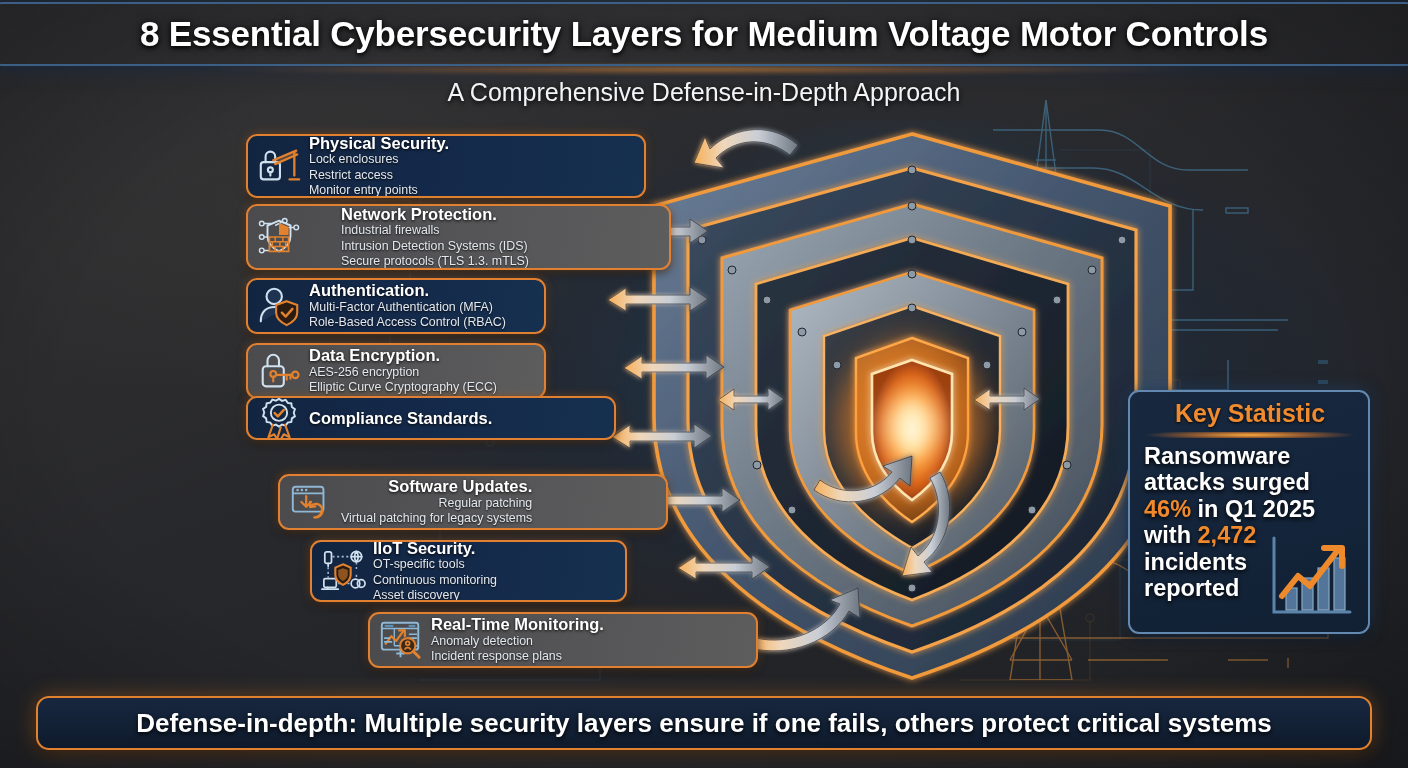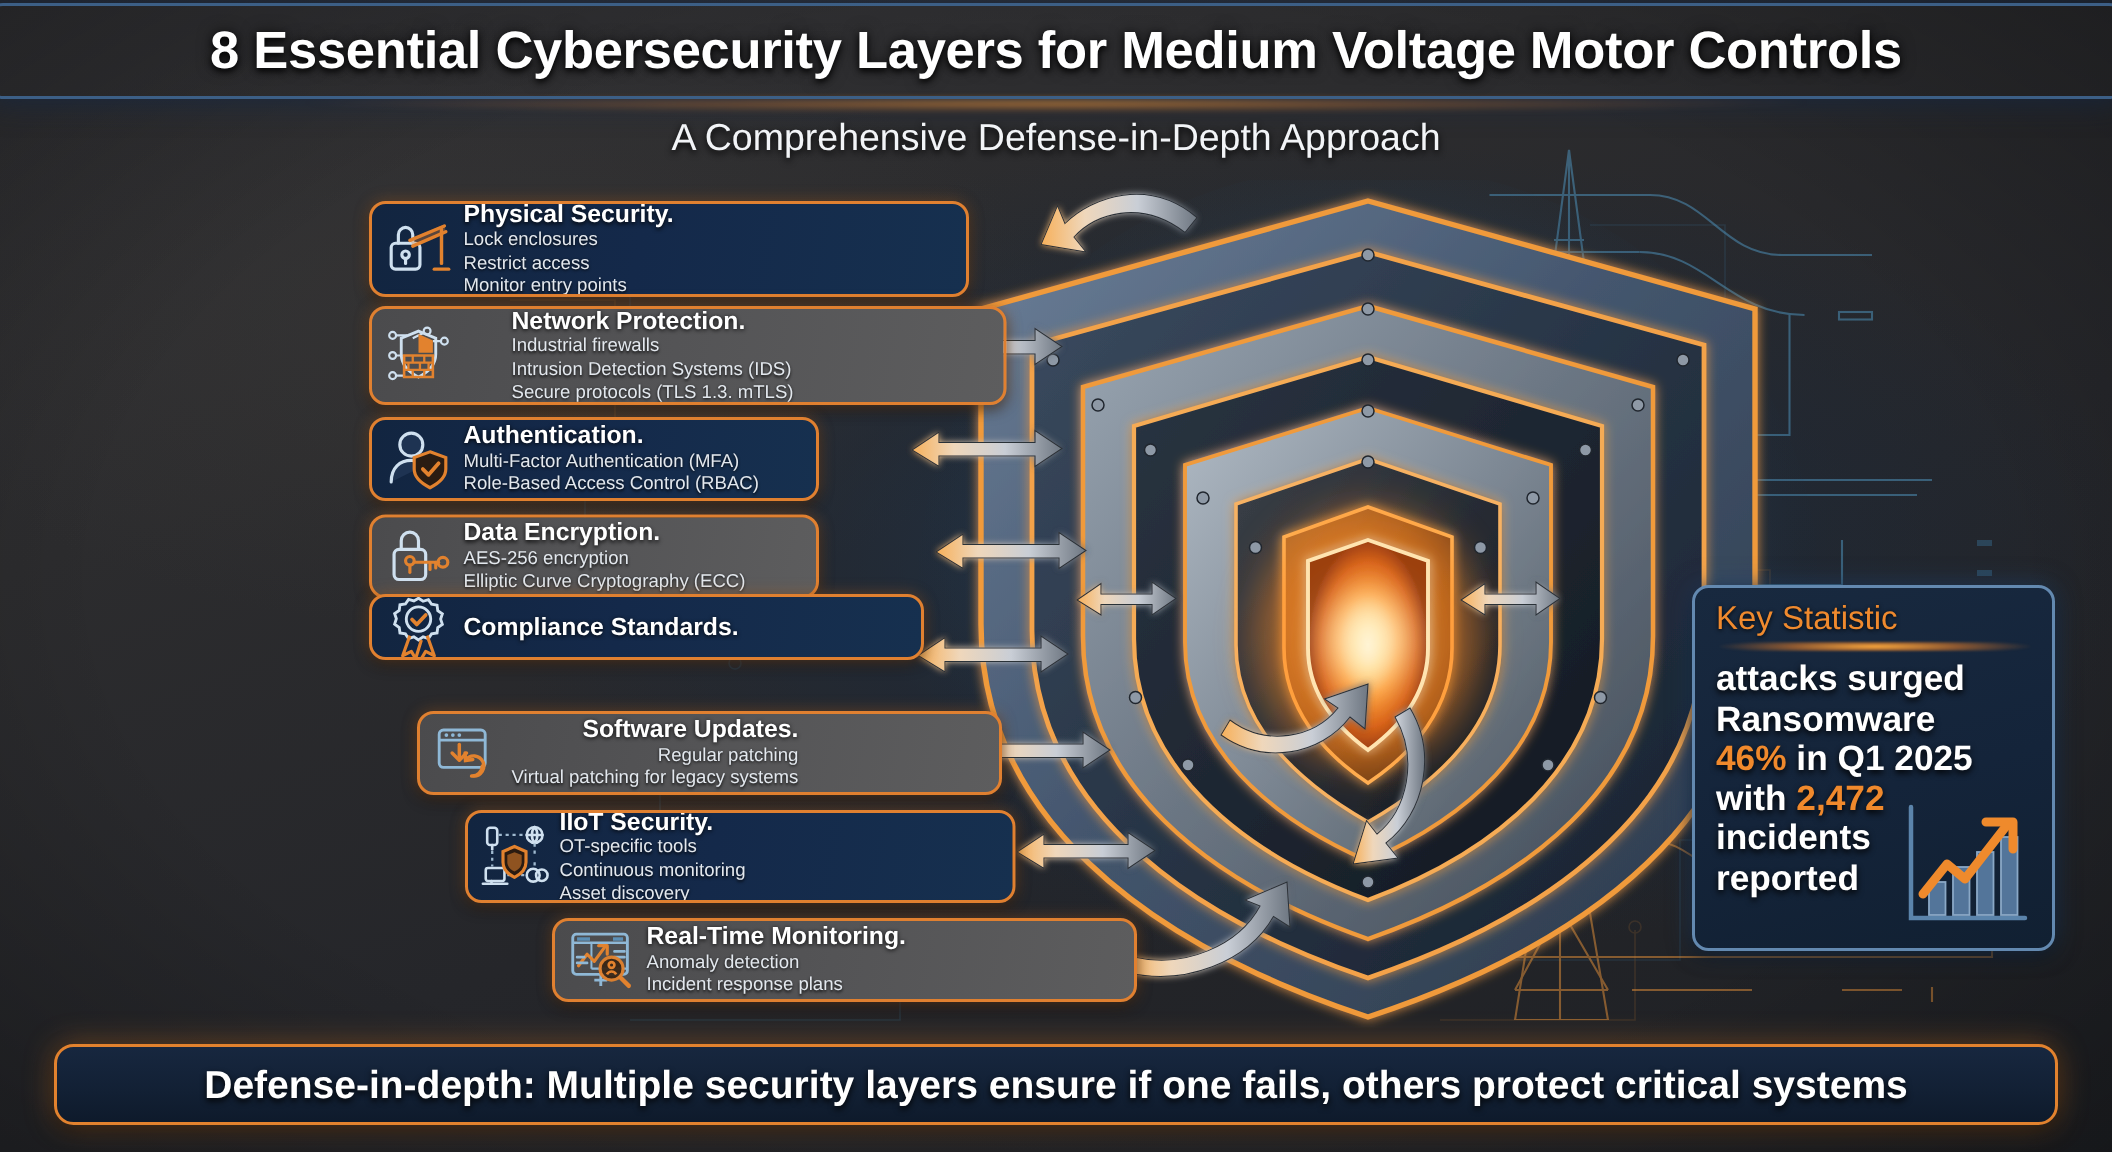--- a/index.html
+++ b/index.html
@@ -85,21 +85,21 @@
   
   #keystat {
     position:absolute; left:1128px; top:390px; width:242px; height:244px;
     background:linear-gradient(165deg,#18293f 0%,#14243a 55%,#112032 100%);
     border:2px solid #6389b0; border-radius:11px;
     z-index:5;
     box-shadow:0 0 16px rgba(40,80,130,.55), 0 4px 12px rgba(0,0,0,.6);
     padding:8px 12px 10px 14px;
   }
   #keystat-title {
-    text-align:left; font-size:22px; font-weight:normal; color:#f08a2e;
+    text-align:center; font-size:25px; font-weight:bold; color:#f08a2e;
     text-shadow:0 1px 3px rgba(0,0,0,.9); line-height:1.1;
   }
   #keystat-rule {
     height:6px; margin:4px 2px 5px 2px;
     background:radial-gradient(ellipse 60% 100% at 50% 50%, rgba(255,170,60,1) 0%, rgba(240,130,40,.55) 45%, rgba(240,130,40,0) 85%);
     filter:blur(.6px);
   }
   #keystat-body {
     font-size:23.5px; font-weight:bold; color:#ffffff; line-height:1.13;
     text-shadow:0 2px 4px rgba(0,0,0,.95);
@@ -474,21 +474,21 @@
     </svg>
     <div class="card-text">
       <div class="card-title">Software Updates.</div>
       <div class="card-bullets">
         <div class="card-bullet">Regular patching</div>
         <div class="card-bullet">Virtual patching for legacy systems</div>
       </div>
     </div>
   </div>
 
-  <div class="card navy" style="left:310px; top:540px; width:367px; height:62px;">
+  <div class="card navy" style="left:310px; top:540px; width:317px; height:62px;">
     <svg class="card-icon" viewBox="0 0 48 48">
       <g stroke="#cfe0ef" stroke-width="1.8" fill="none" stroke-linecap="round">
         <rect x="5" y="4" width="7" height="12" rx="2"></rect>
         <path d="M8.5 16 V19"></path>
         <circle cx="38" cy="9" r="5.5"></circle>
         <path d="M32.5 9 H43.5 M38 3.5 C35.5 6 35.5 12 38 14.5 C40.5 12 40.5 6 38 3.5"></path>
         <rect x="4" y="32" width="13" height="9" rx="1.5"></rect>
         <path d="M2 43 H19 M8 41 V43"></path>
         <circle cx="37" cy="37" r="4.5"></circle>
           <circle cx="43" cy="37" r="4"></circle>
@@ -566,22 +566,22 @@
       <rect x="38" y="48" width="11" height="32"></rect>
       <rect x="54" y="38" width="11" height="42"></rect>
       <rect x="70" y="28" width="11" height="52"></rect>
     </g>
     <g stroke="#ef8a2c" stroke-width="6" fill="none" stroke-linecap="round" stroke-linejoin="round">
       <path d="M18 66 L34 46 L46 56 L74 20"></path>
     </g>
     <path d="M60 18 H78 V36" fill="none" stroke="#ef8a2c" stroke-width="6" stroke-linecap="round" stroke-linejoin="round"></path>
   </svg>
   <div id="keystat-body">
+    <div>Ransomware</div>
     <div>attacks surged</div>
-    <div>Ransomware</div>
     <div>
       <span class="hl">46%</span><span> in Q1 2025</span>
     </div>
     <div>
       <span>with </span><span class="hl">2,472</span>
     </div>
     <div>incidents</div>
     <div>reported</div>
   </div>
 </div>

